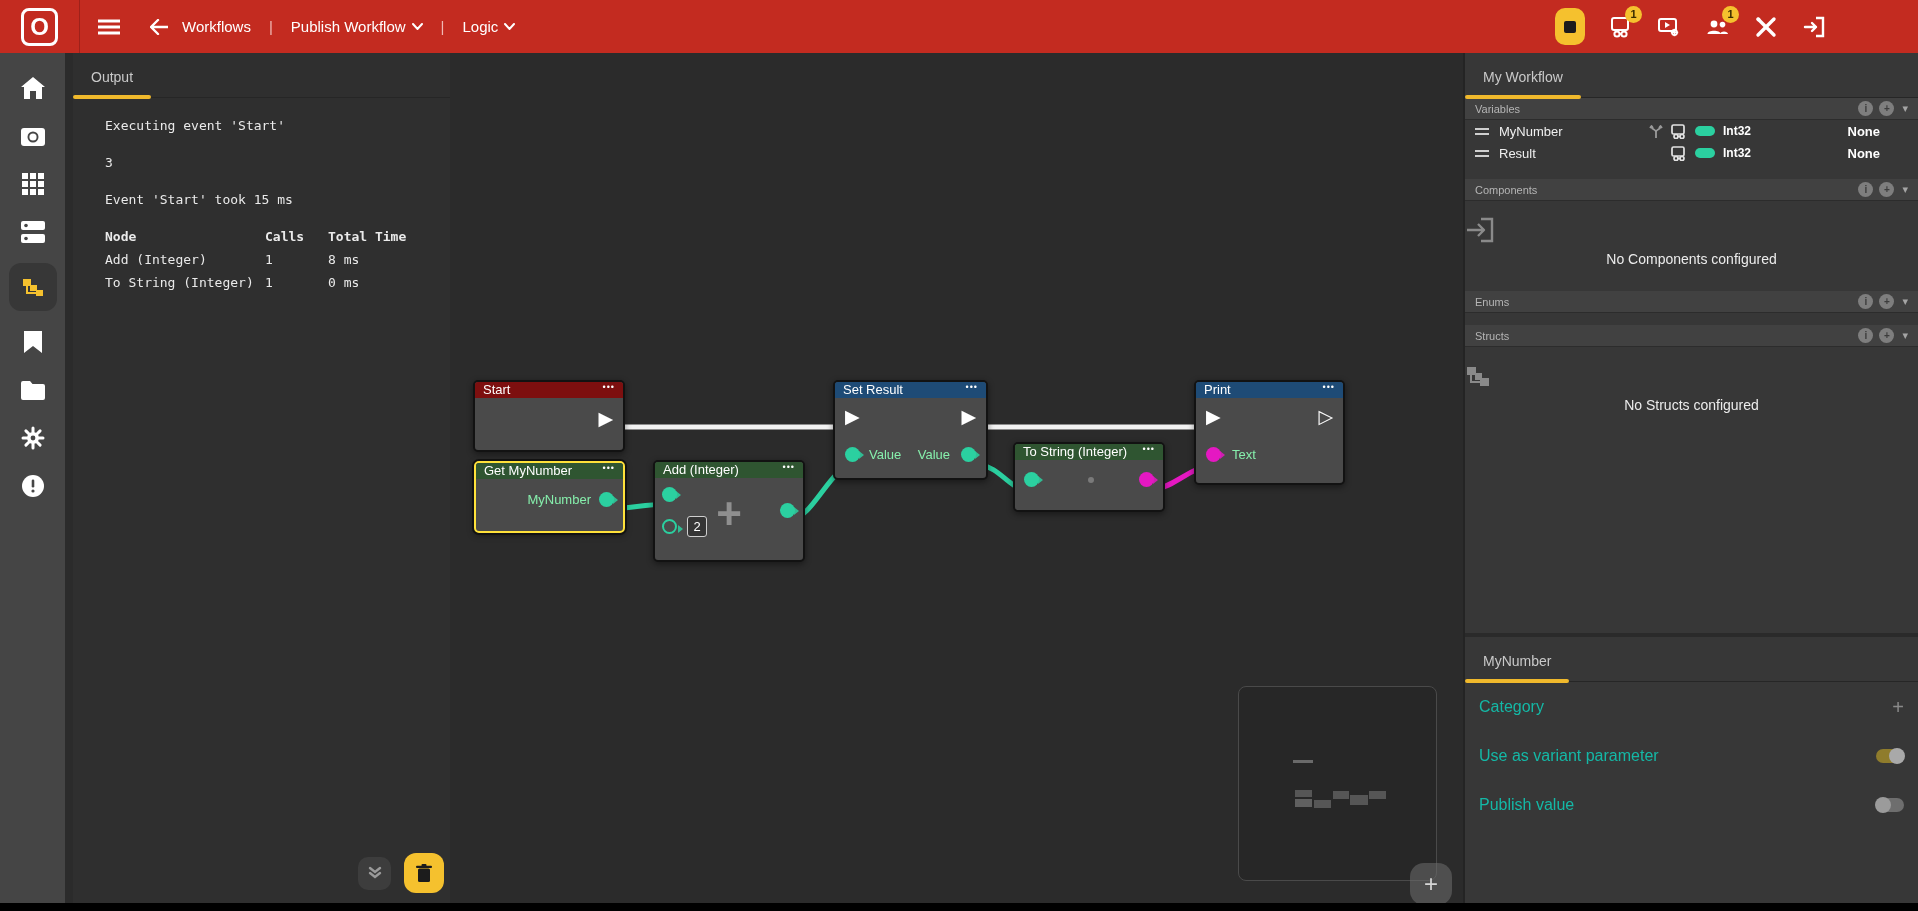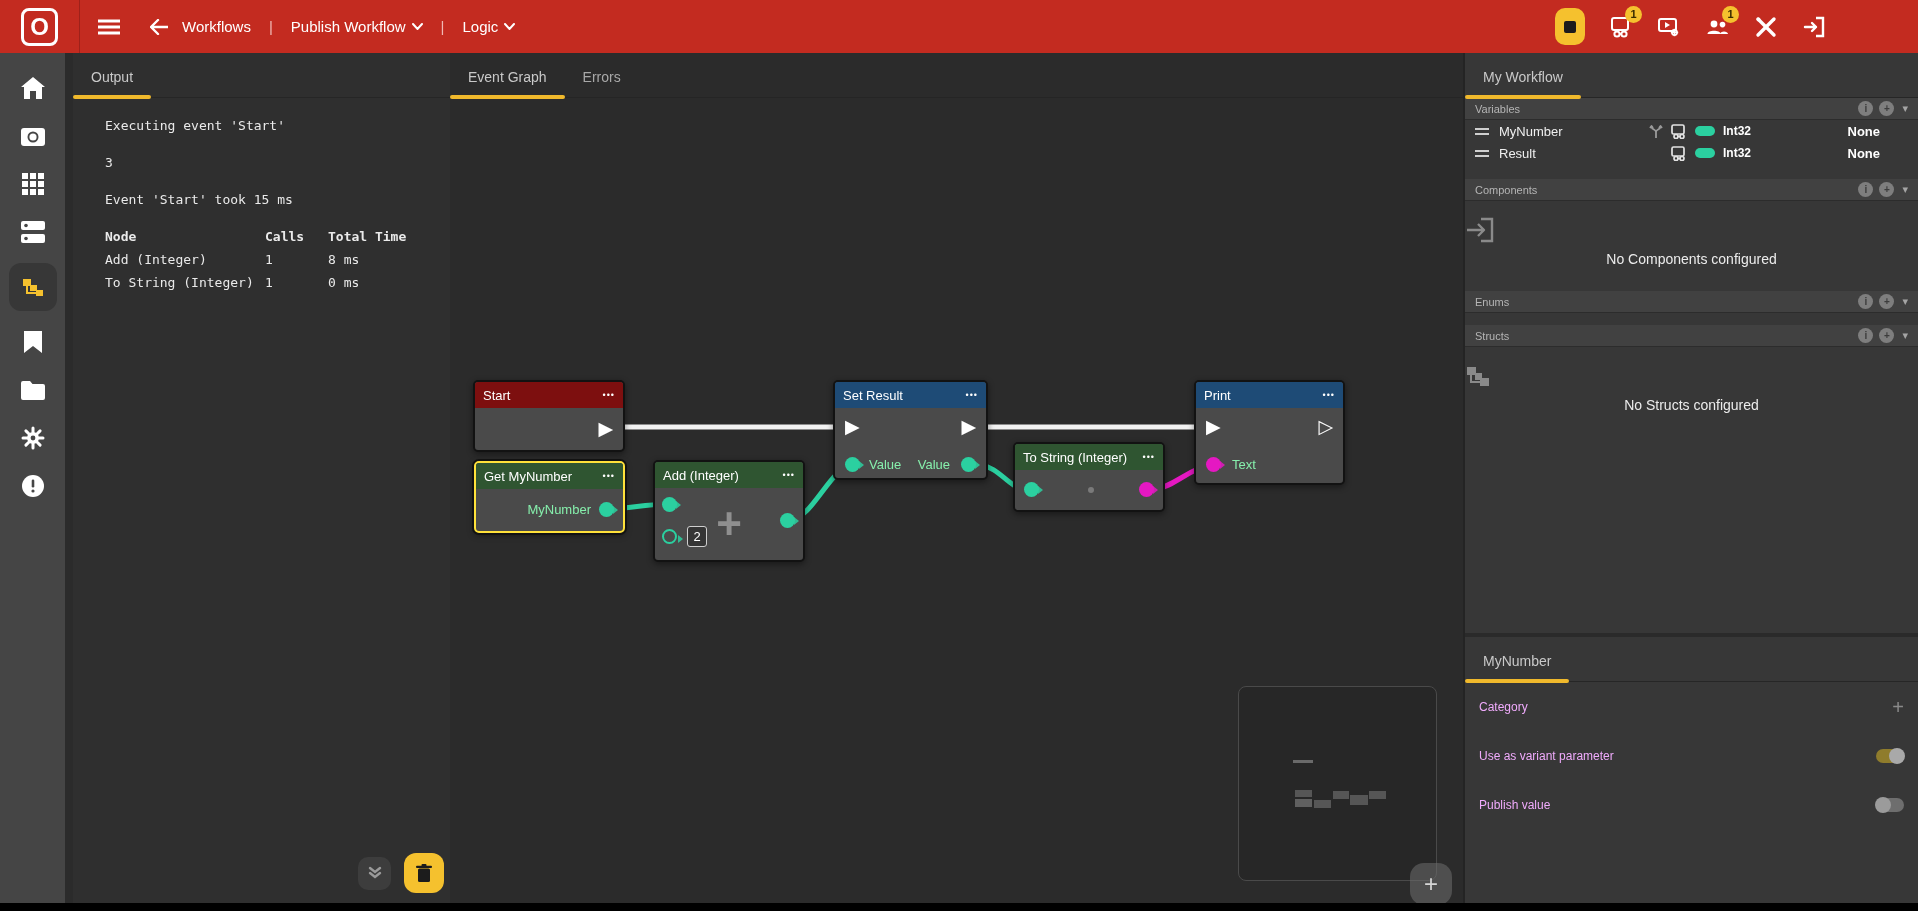--- a/index.html
+++ b/index.html
@@ -58,21 +58,21 @@
                display:flex; align-items:center; justify-content:center; cursor:pointer; }
 
   
   .canvas { position:absolute; left:450px; top:53px; width:1013px; height:850px; background:#2b2b2b; }
   .canvas .tabbar { border-bottom:1px solid #252525; }
   .wires { position:absolute; left:0; top:0; width:1013px; height:850px; z-index:1; pointer-events:none; }
 
   .node { position:absolute; z-index:2; border:2px solid #121212; border-radius:5px;
           background:#4a4a4a; box-shadow:0 2px 6px rgba(0,0,0,.45); overflow:hidden; }
   .node.selected { border-color:#ffe13a; box-shadow:0 0 0 2px #121212, 0 2px 6px rgba(0,0,0,.5); }
-  .node-header { height:26px; display:flex; align-items:center; justify-content:space-between;
+  .node-header { height:16px; display:flex; justify-content:space-between;
                  padding:0 8px; color:#fff; font-size:13px; }
   .node-title { font-weight:500; white-space:nowrap; }
   .hdr-red { background:#7d0f0f; } .hdr-green { background:#2f5531; } .hdr-blue { background:#1e4b76; }
   .dots { color:#fff; font-size:9px; letter-spacing:1px; cursor:pointer; }
   .node-body { position:relative; color:#e8e8e8; font-size:13px; }
   .exec { position:absolute; font-family:"DejaVu Sans", sans-serif; font-size:19px; color:#fff; line-height:1; }
   .port { position:absolute; width:15px; height:15px; border-radius:50%; background:#2bd0a0; }
   .port::after { content:""; position:absolute; left:14px; top:3.5px; border:4px solid transparent;
                  border-left:5px solid rgba(43,208,160,.85); }
   .port.hollow { background:transparent; border:2px solid #2bd0a0; }
@@ -111,21 +111,21 @@
   .var-icons { display:flex; align-items:center; gap:8px; width:130px; }
   .type-pill { width:20px; height:10px; border-radius:5px; background:#2bd0a0; }
   .var-type { font-size:12px; font-weight:bold; color:#fff; }
   .var-value { margin-left:auto; font-size:13px; font-weight:bold; color:#fff; padding-right:28px; }
   .empty-block { text-align:center; padding:16px 0 24px 0; }
   .empty-text { color:#ececec; font-size:14px; font-weight:500; margin-top:8px; }
   .flex-fill { flex:1; }
 
   .detail-sep { height:4px; background:#2a2a2a; }
   .detail-row { height:22px; display:flex; align-items:center; padding:0 14px; margin-bottom:27px; }
-  .detail-label { color:#f0abfc; font-size:12px; font-weight:500; }
+  .detail-label { color:#14b8a6; font-size:16px; font-weight:500; }
   .detail-right { margin-left:auto; display:flex; align-items:center; }
   .plus-glyph { color:#8a8a8a; font-size:20px; font-weight:400; cursor:pointer; }
   .toggle { width:28px; height:14px; border-radius:7px; background:#6e6e6e; position:relative; cursor:pointer; }
   .toggle .knob { position:absolute; top:-1px; left:-1px; width:16px; height:16px; border-radius:50%;
                   background:#9b9b9b; }
   .toggle.on { background:#8f7c2c; }
   .toggle.on .knob { left:13px; background:#a9a9a9; }
 
   .bottom-strip { position:absolute; left:0; bottom:0; width:1918px; height:8px; background:#000; z-index:11; }
   svg { display:block; }
@@ -372,24 +372,20 @@
               <rect x="2" y="4.5" width="12" height="13.5" rx="1.5"></rect>
               <rect x="0" y="1.8" width="16" height="2.2" rx="1"></rect>
               <rect x="5.5" y="0" width="5" height="2.4" rx="1"></rect>
             </svg>
         </span>
       </button>
     </div>
   </section>
 
   <section class="canvas">
-    <div class="tabbar">
-      <button class="tab active">Event Graph</button>
-      <button class="tab">Errors</button>
-    </div>
 
     <svg class="wires">
       <line x1="160" y1="374" x2="400" y2="374" stroke="#f2f2f2" stroke-width="5" stroke-linecap="round"></line>
       <line x1="530" y1="374" x2="760" y2="374" stroke="#f2f2f2" stroke-width="5" stroke-linecap="round"></line>
       <path d="M160 456 C178 455 196 452 214 451" stroke="#2bd0a0" stroke-width="5" fill="none" stroke-linecap="round"></path>
       <path d="M341 467 C362 465 380 416 401 412" stroke="#2bd0a0" stroke-width="5" fill="none" stroke-linecap="round"></path>
       <path d="M530 412 C551 415 556 433 576 437" stroke="#2bd0a0" stroke-width="5" fill="none" stroke-linecap="round"></path>
       <path d="M703 437 C724 434 740 415 760 412" stroke="#e518c2" stroke-width="5" fill="none" stroke-linecap="round"></path>
     </svg>
 

